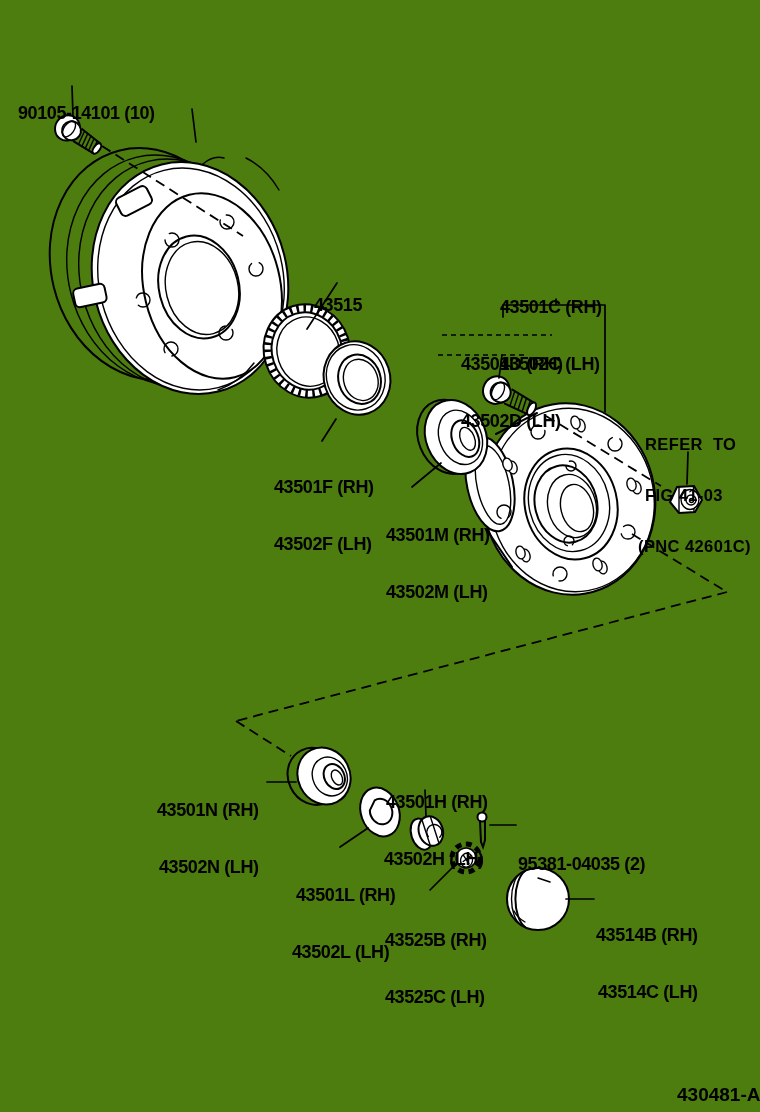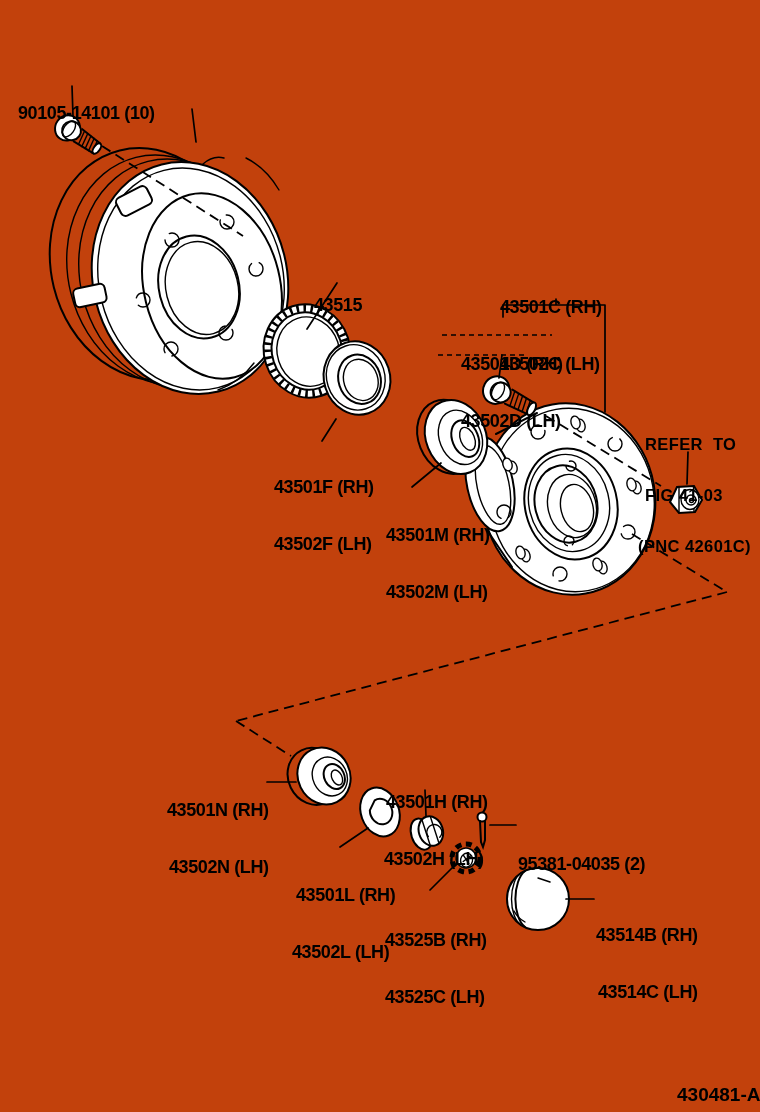--- a/index.html
+++ b/index.html
@@ -1,17 +1,17 @@
 <!DOCTYPE html>
 <html><head>
 <meta charset="utf-8">
 <style>
   html,body{margin:0;padding:0;}
   body{width:760px;height:1112px;overflow:hidden;background:#fff;position:relative;}
-  #stage{position:absolute;left:0;top:0;width:760px;height:1112px;background:#c2410c;}
+  #stage{position:absolute;left:0;top:0;width:760px;height:1112px;background:#4d7c0f;}
   #art{position:absolute;left:0;top:0;}
   .lbl{position:absolute;font:bold 18px/19px "Liberation Sans",sans-serif;
        letter-spacing:-0.4px;color:#000;white-space:pre;}
   .lbl.sm{font-size:16.5px;line-height:17px;letter-spacing:0.4px;}
   .code{position:absolute;font:bold 19px/20px "Liberation Sans",sans-serif;color:#000;white-space:pre;}
   
   .s2{stroke:#000;stroke-width:2;fill:none;stroke-linecap:round;}
   .s1{stroke:#000;stroke-width:1.4;fill:none;stroke-linecap:round;}
   .w{fill:#fff;}
   .d{stroke:#000;stroke-width:1.8;fill:none;stroke-dasharray:10 6;}
@@ -233,21 +233,21 @@
   <div>43501M (RH)</div>
   <div>43502M (LH)</div>
 </div>
 
 <div class="lbl sm" style="left:645px;top:402px;">
   <div>REFER  TO</div>
   <div>FIG 41-03</div>
   <div style="margin-left:-7px;">(PNC 42601C)</div>
 </div>
 
-<div class="lbl" style="left:167px;top:763px;">
+<div class="lbl" style="left:157px;top:763px;">
   <div>43501N (RH)</div>
   <div style="margin-left:-2px;text-align:right;">43502N (LH)</div>
 </div>
 
 <div class="lbl" style="left:386px;top:755px;">
   <div>43501H (RH)</div>
   <div style="margin-left:-2px;">43502H (LH)</div>
 </div>
 
 <div class="lbl" style="left:296px;top:848px;">

